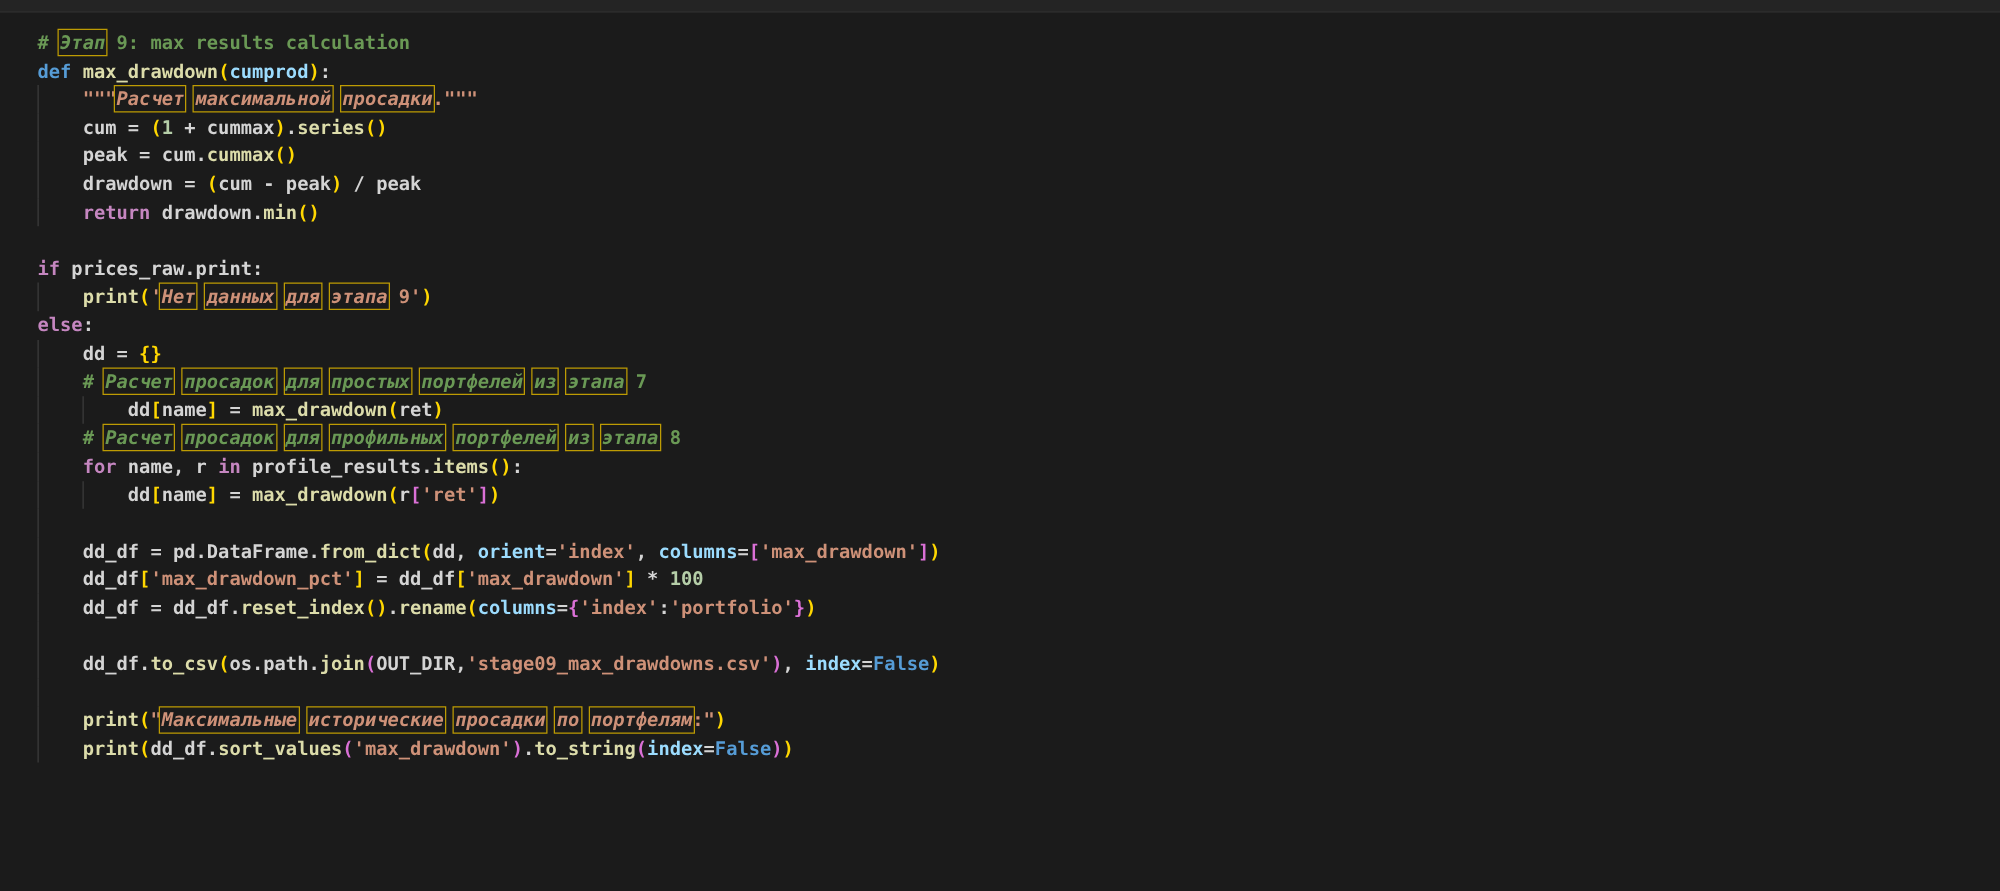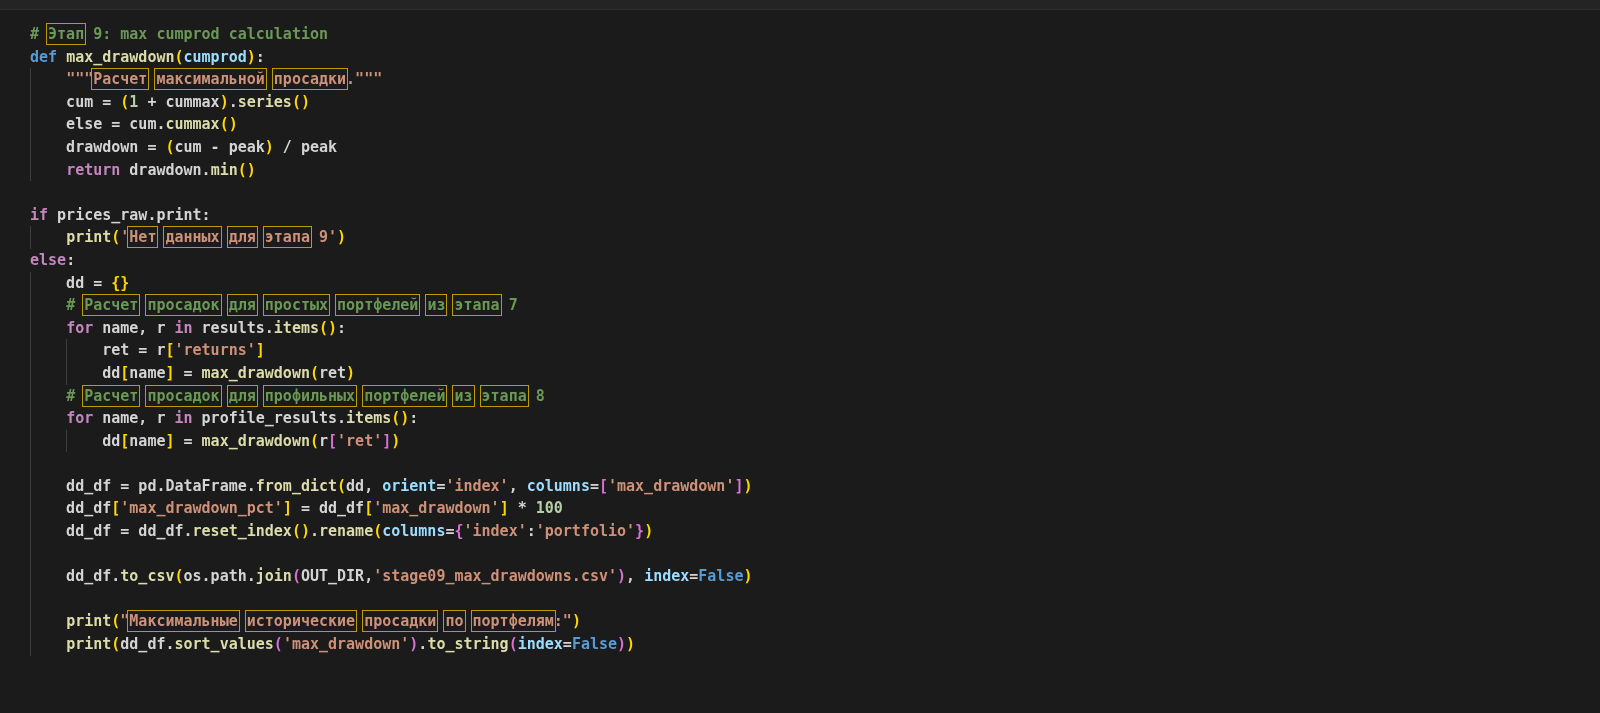--- a/index.html
+++ b/index.html
@@ -46,43 +46,42 @@
   .tok.param { color: var(--param); }
   .tok.str   { color: var(--str); }
   .tok.esc   { color: var(--esc); }
   .tok.num   { color: var(--num); }
   .tok.pl    { color: var(--pl); }
   .tok.b1    { color: var(--b1); }
   .tok.b2    { color: var(--b2); }
   .ub {
     outline: 1px solid var(--ubox, #bd9b03);
     outline-offset: 1px;
+    font-style: italic;
   }
 </style>
 </head>
 <body>
 
 <div class="top-strip"></div>
 <div class="editor">
   <div>
-      <div class="line"><span class="tok cm"># </span><span class="tok cm ub">Этап</span><span class="tok cm"> 9: max cumprod calculation</span></div>
+      <div class="line"><span class="tok cm"># </span><span class="tok cm ub">Этап</span><span class="tok cm"> 9: max results calculation</span></div>
       <div class="line"><span class="tok kw">def</span><span class="tok pl"> </span><span class="tok fn">max_drawdown</span><span class="tok b1">(</span><span class="tok param">cumprod</span><span class="tok b1">)</span><span class="tok pl">:</span></div>
       <div class="line"><span class="guide" style="left: 30px;"></span><span class="tok pl">    </span><span class="tok str">"""</span><span class="tok str ub">Расчет</span><span class="tok str"> </span><span class="tok str ub">максимальной</span><span class="tok str"> </span><span class="tok str ub">просадки</span><span class="tok str">."""</span></div>
       <div class="line"><span class="guide" style="left: 30px;"></span><span class="tok pl">    cum = </span><span class="tok b1">(</span><span class="tok num">1</span><span class="tok pl"> + cummax</span><span class="tok b1">)</span><span class="tok pl">.</span><span class="tok fn">series</span><span class="tok b1">()</span></div>
-      <div class="line"><span class="guide" style="left: 30px;"></span><span class="tok pl">    else = cum.</span><span class="tok fn">cummax</span><span class="tok b1">()</span></div>
+      <div class="line"><span class="guide" style="left: 30px;"></span><span class="tok pl">    peak = cum.</span><span class="tok fn">cummax</span><span class="tok b1">()</span></div>
       <div class="line"><span class="guide" style="left: 30px;"></span><span class="tok pl">    drawdown = </span><span class="tok b1">(</span><span class="tok pl">cum - peak</span><span class="tok b1">)</span><span class="tok pl"> / peak</span></div>
       <div class="line"><span class="guide" style="left: 30px;"></span><span class="tok pl">    </span><span class="tok ctrl">return</span><span class="tok pl"> drawdown.</span><span class="tok fn">min</span><span class="tok b1">()</span></div>
       <div class="line"></div>
       <div class="line"><span class="tok ctrl">if</span><span class="tok pl"> prices_raw.print:</span></div>
       <div class="line"><span class="guide" style="left: 30px;"></span><span class="tok pl">    </span><span class="tok fn">print</span><span class="tok b1">(</span><span class="tok str">'</span><span class="tok str ub">Нет</span><span class="tok str"> </span><span class="tok str ub">данных</span><span class="tok str"> </span><span class="tok str ub">для</span><span class="tok str"> </span><span class="tok str ub">этапа</span><span class="tok str"> 9'</span><span class="tok b1">)</span></div>
       <div class="line"><span class="tok ctrl">else</span><span class="tok pl">:</span></div>
       <div class="line"><span class="guide" style="left: 30px;"></span><span class="tok pl">    dd = </span><span class="tok b1">{}</span></div>
       <div class="line"><span class="guide" style="left: 30px;"></span><span class="tok pl">    </span><span class="tok cm"># </span><span class="tok cm ub">Расчет</span><span class="tok cm"> </span><span class="tok cm ub">просадок</span><span class="tok cm"> </span><span class="tok cm ub">для</span><span class="tok cm"> </span><span class="tok cm ub">простых</span><span class="tok cm"> </span><span class="tok cm ub">портфелей</span><span class="tok cm"> </span><span class="tok cm ub">из</span><span class="tok cm"> </span><span class="tok cm ub">этапа</span><span class="tok cm"> 7</span></div>
-      <div class="line"><span class="guide" style="left: 30px;"></span><span class="tok pl">    </span><span class="tok ctrl">for</span><span class="tok pl"> name, r </span><span class="tok ctrl">in</span><span class="tok pl"> results.</span><span class="tok fn">items</span><span class="tok b1">()</span><span class="tok pl">:</span></div>
-      <div class="line"><span class="guide" style="left: 30px;"></span><span class="guide" style="left: 66.0936px;"></span><span class="tok pl">        ret = r</span><span class="tok b1">[</span><span class="tok str">'returns'</span><span class="tok b1">]</span></div>
       <div class="line"><span class="guide" style="left: 30px;"></span><span class="guide" style="left: 66.0936px;"></span><span class="tok pl">        dd</span><span class="tok b1">[</span><span class="tok pl">name</span><span class="tok b1">]</span><span class="tok pl"> = </span><span class="tok fn">max_drawdown</span><span class="tok b1">(</span><span class="tok pl">ret</span><span class="tok b1">)</span></div>
       <div class="line"><span class="guide" style="left: 30px;"></span><span class="tok pl">    </span><span class="tok cm"># </span><span class="tok cm ub">Расчет</span><span class="tok cm"> </span><span class="tok cm ub">просадок</span><span class="tok cm"> </span><span class="tok cm ub">для</span><span class="tok cm"> </span><span class="tok cm ub">профильных</span><span class="tok cm"> </span><span class="tok cm ub">портфелей</span><span class="tok cm"> </span><span class="tok cm ub">из</span><span class="tok cm"> </span><span class="tok cm ub">этапа</span><span class="tok cm"> 8</span></div>
       <div class="line"><span class="guide" style="left: 30px;"></span><span class="tok pl">    </span><span class="tok ctrl">for</span><span class="tok pl"> name, r </span><span class="tok ctrl">in</span><span class="tok pl"> profile_results.</span><span class="tok fn">items</span><span class="tok b1">()</span><span class="tok pl">:</span></div>
       <div class="line"><span class="guide" style="left: 30px;"></span><span class="guide" style="left: 66.0936px;"></span><span class="tok pl">        dd</span><span class="tok b1">[</span><span class="tok pl">name</span><span class="tok b1">]</span><span class="tok pl"> = </span><span class="tok fn">max_drawdown</span><span class="tok b1">(</span><span class="tok pl">r</span><span class="tok b2">[</span><span class="tok str">'ret'</span><span class="tok b2">]</span><span class="tok b1">)</span></div>
       <div class="line"><span class="guide" style="left: 30px;"></span></div>
       <div class="line"><span class="guide" style="left: 30px;"></span><span class="tok pl">    dd_df = pd.DataFrame.</span><span class="tok fn">from_dict</span><span class="tok b1">(</span><span class="tok pl">dd, </span><span class="tok param">orient</span><span class="tok pl">=</span><span class="tok str">'index'</span><span class="tok pl">, </span><span class="tok param">columns</span><span class="tok pl">=</span><span class="tok b2">[</span><span class="tok str">'max_drawdown'</span><span class="tok b2">]</span><span class="tok b1">)</span></div>
       <div class="line"><span class="guide" style="left: 30px;"></span><span class="tok pl">    dd_df</span><span class="tok b1">[</span><span class="tok str">'max_drawdown_pct'</span><span class="tok b1">]</span><span class="tok pl"> = dd_df</span><span class="tok b1">[</span><span class="tok str">'max_drawdown'</span><span class="tok b1">]</span><span class="tok pl"> * </span><span class="tok num">100</span></div>
       <div class="line"><span class="guide" style="left: 30px;"></span><span class="tok pl">    dd_df = dd_df.</span><span class="tok fn">reset_index</span><span class="tok b1">()</span><span class="tok pl">.</span><span class="tok fn">rename</span><span class="tok b1">(</span><span class="tok param">columns</span><span class="tok pl">=</span><span class="tok b2">{</span><span class="tok str">'index'</span><span class="tok pl">:</span><span class="tok str">'portfolio'</span><span class="tok b2">}</span><span class="tok b1">)</span></div>
       <div class="line"><span class="guide" style="left: 30px;"></span></div>
       <div class="line"><span class="guide" style="left: 30px;"></span><span class="tok pl">    dd_df.</span><span class="tok fn">to_csv</span><span class="tok b1">(</span><span class="tok pl">os.path.</span><span class="tok fn">join</span><span class="tok b2">(</span><span class="tok pl">OUT_DIR,</span><span class="tok str">'stage09_max_drawdowns.csv'</span><span class="tok b2">)</span><span class="tok pl">, </span><span class="tok param">index</span><span class="tok pl">=</span><span class="tok kw">False</span><span class="tok b1">)</span></div>

